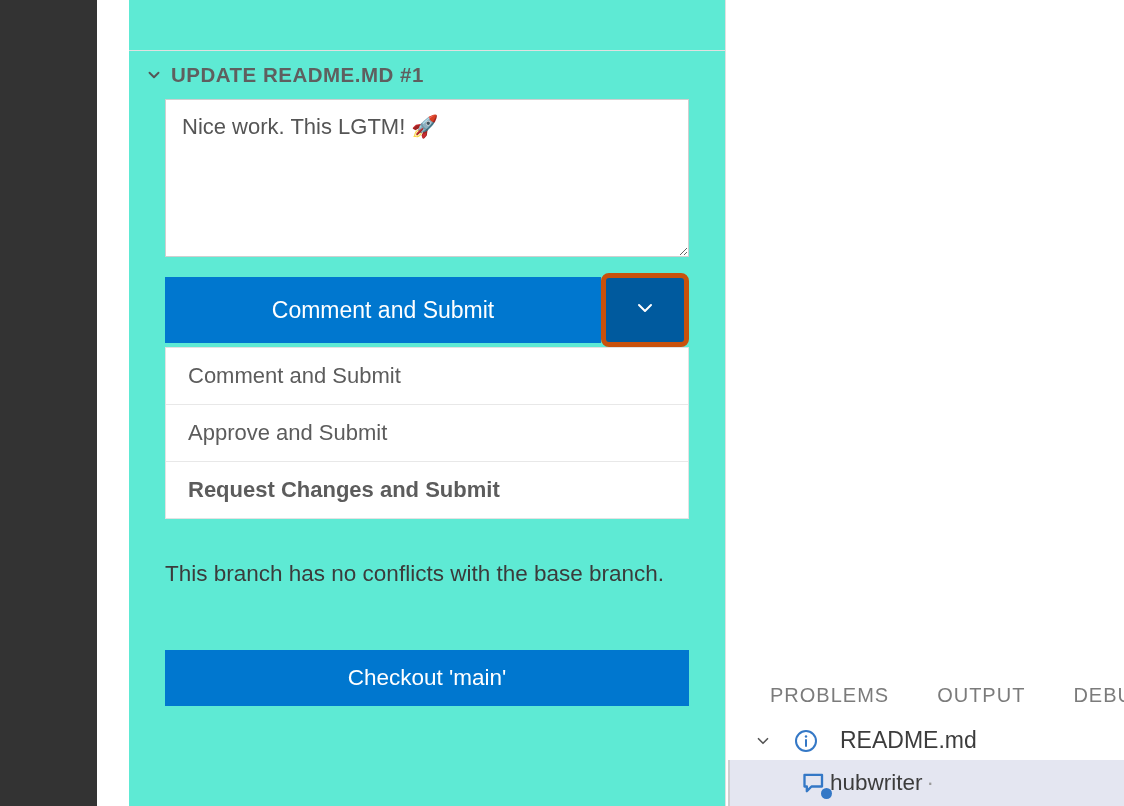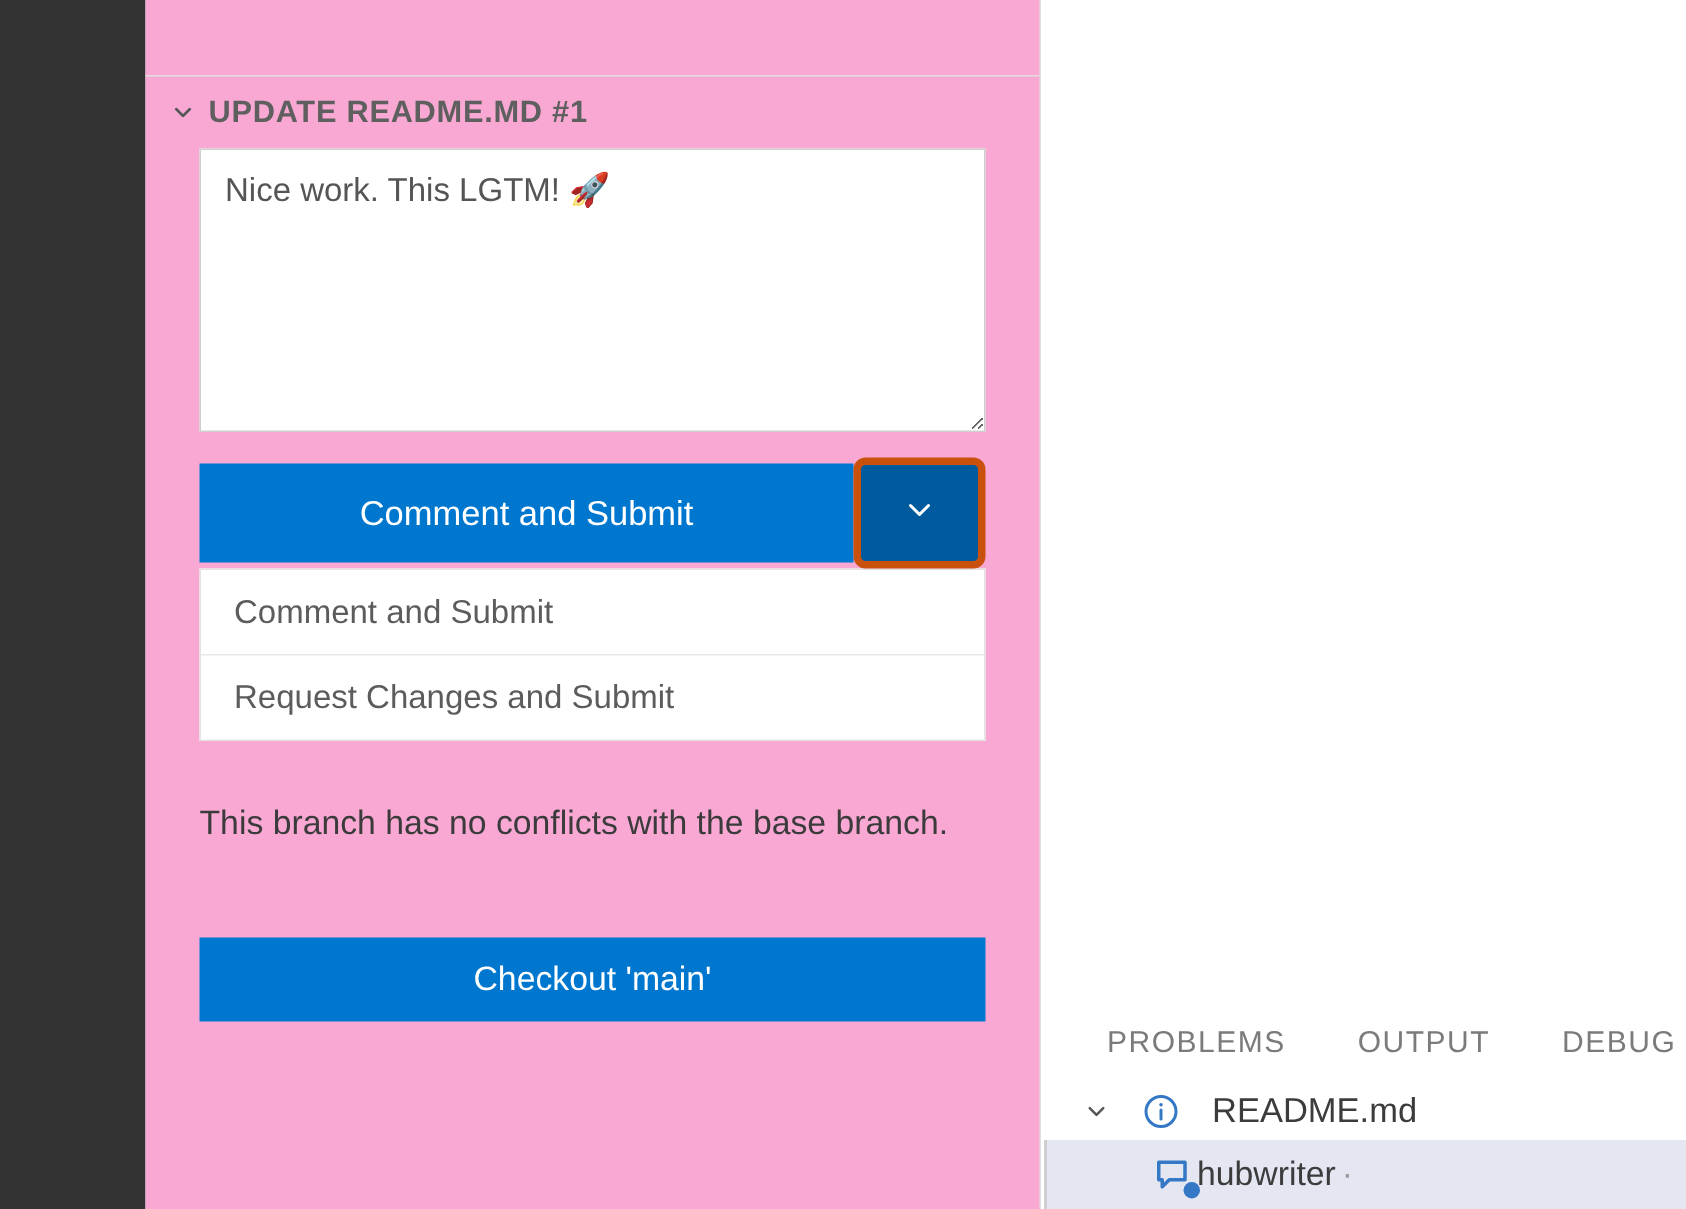--- a/index.html
+++ b/index.html
@@ -12,25 +12,26 @@
       overflow: hidden;
       background: #ffffff;
     }
     .activity-bar {
       width: 97px;
       background: #333333;
       flex-shrink: 0;
     }
     .sidebar-panel {
       width: 597px;
-      background: #f9a8d4;
+      background: #5eead4;
       border-right: 1px solid #e0e0e0;
       flex-shrink: 0;
       display: flex;
       flex-direction: column;
+      margin-left: 32px;
     }
     .sidebar-top-gap {
       height: 51px;
       border-bottom: 1px solid #e0e0e0;
     }
     .section-header {
       display: flex;
       align-items: center;
       padding: 12px 18px 12px 16px;
       gap: 8px;
@@ -46,21 +47,21 @@
       font-weight: 700;
       letter-spacing: 0.5px;
       font-size: 20.5px;
       color: #5f5f5f;
     }
     .content {
       padding: 0 36px 0 36px;
     }
     .comment-box {
       width: 100%;
-      height: 189px;
+      height: 158px;
       resize: both;
       border: 1px solid #cfcfcf;
       background: #ffffff;
       font-size: 22px;
       color: #555555;
       padding: 14px 16px;
       font-family: inherit;
       border-radius: 0;
     }
     .split-button-wrap {
@@ -101,21 +102,21 @@
       border: 1px solid #e3e3e3;
       background: #ffffff;
     }
     .option-item {
       padding: 15px 22px;
       font-size: 22px;
       color: #5c5c5c;
       border-bottom: 1px solid #e8e8e8;
       cursor: pointer;
     }
-    .option-item:last-child { border-bottom: none; }
+    .option-item:last-child { border-bottom: none; font-weight: bold; }
     .status-text {
       font-size: 22.5px;
       color: #3b3b3b;
       line-height: 1.55;
       margin-top: 38px;
     }
     .checkout-btn {
       margin-top: 58px;
       width: 100%;
       height: 56px;
@@ -217,20 +218,21 @@
         <span>
           <svg width="24" height="24" viewBox="0 0 24 24" fill="none" stroke="#fff" stroke-width="2" stroke-linecap="round" stroke-linejoin="round">
               <polyline points="6 9 12 15 18 9"></polyline>
             </svg>
         </span>
       </div>
     </div>
 
     <div class="options-list">
       <div class="option-item">Comment and Submit</div>
+      <div class="option-item">Approve and Submit</div>
       <div class="option-item">Request Changes and Submit</div>
     </div>
 
     <div class="status-text">This branch has no conflicts with the base branch.</div>
 
     <button class="checkout-btn">
       <span>Checkout 'main'</span>
     </button>
   </div>
 </div>

